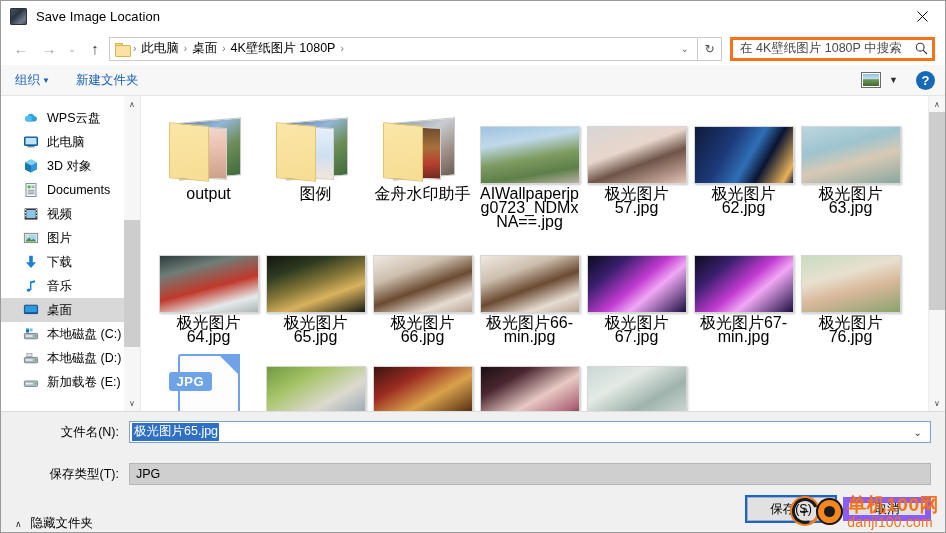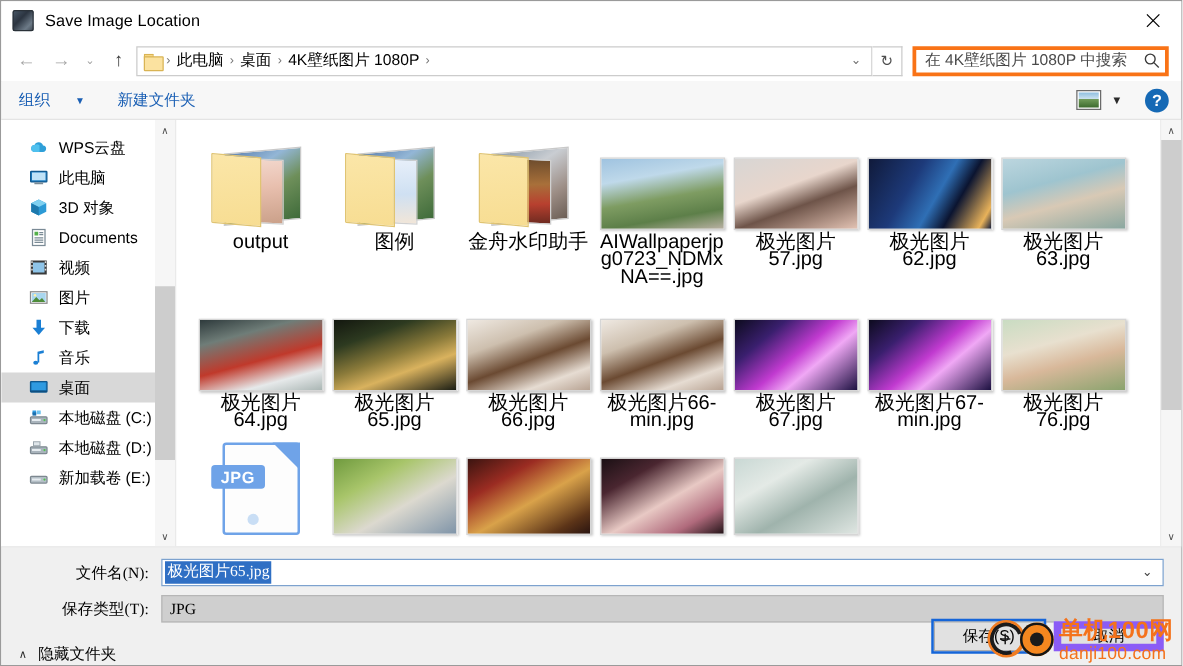--- a/index.html
+++ b/index.html
@@ -120,21 +120,21 @@
   
   .cmdbar {
     height: 31px; min-height: 31px;
     background: #f7f7f7;
     border-bottom: 1px solid #e4e4e4;
     display: flex; align-items: center;
     padding: 0 10px 0 14px;
   }
   .cmd {
     font-size: 12.5px; color: #1a5fb4;
-    display: flex; align-items: center; gap: 20px;
+    display: flex; align-items: center; gap: 2px;
     margin-right: 26px;
   }
   .cmd .cdd { font-size: 8px; color: #1a5fb4; }
   .cmd.plain { color: #1a5fb4; }
   .cmd-right { margin-left: auto; display: flex; align-items: center; gap: 2px; }
   .viewicon {
     width: 20px; height: 16px;
     border: 1px solid #6b6b6b; background: #fff;
     position: relative; overflow: hidden;
   }
@@ -298,21 +298,21 @@
 
   
   .footer {
     background: #f0f0f0;
     padding: 9px 0 0 0;
     position: relative;
     flex: 0 0 auto;
   }
   .formrow {
     display: flex; align-items: center;
-    padding: 0 14px 0 0; margin-bottom: 7px; font-family: Liberation Serif, serif;
+    padding: 0 14px 0 0; margin-bottom: 20px;
   }
   .formlabel {
     width: 128px; min-width: 128px;
     text-align: right; padding-right: 10px;
     font-size: 12.5px; color: #000;
   }
   .fname-input {
     flex: 1 1 auto; height: 22px;
     border: 1px solid #7da2ce; background: #fff;
     display: flex; align-items: center;

